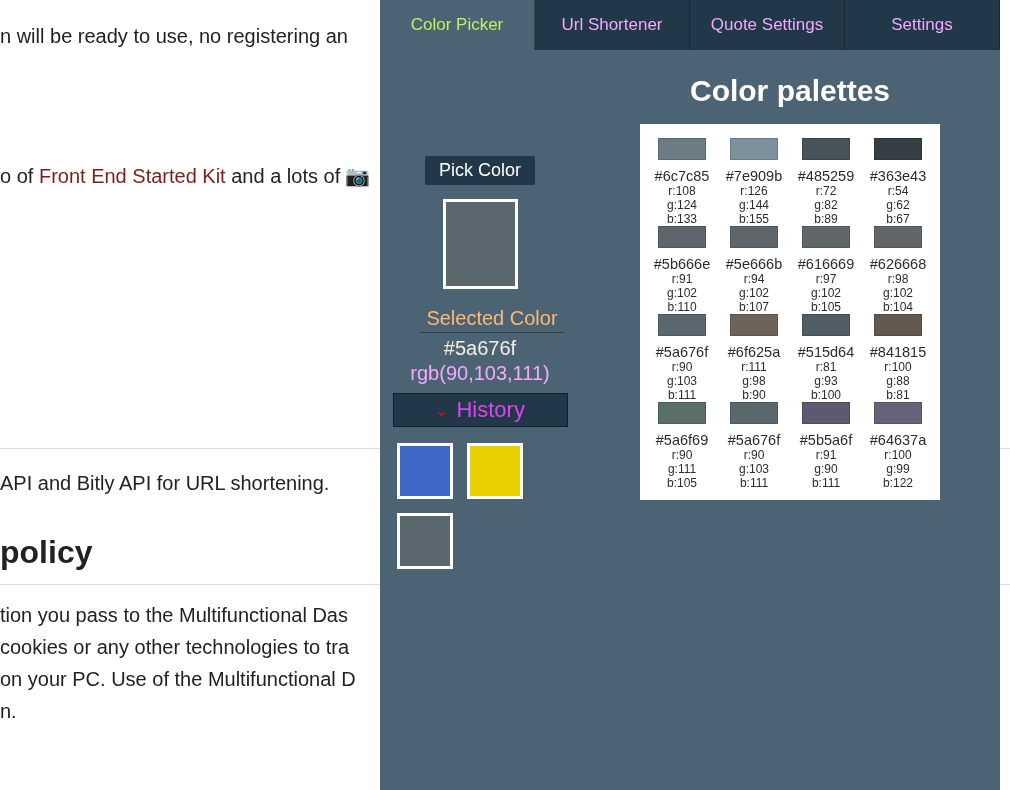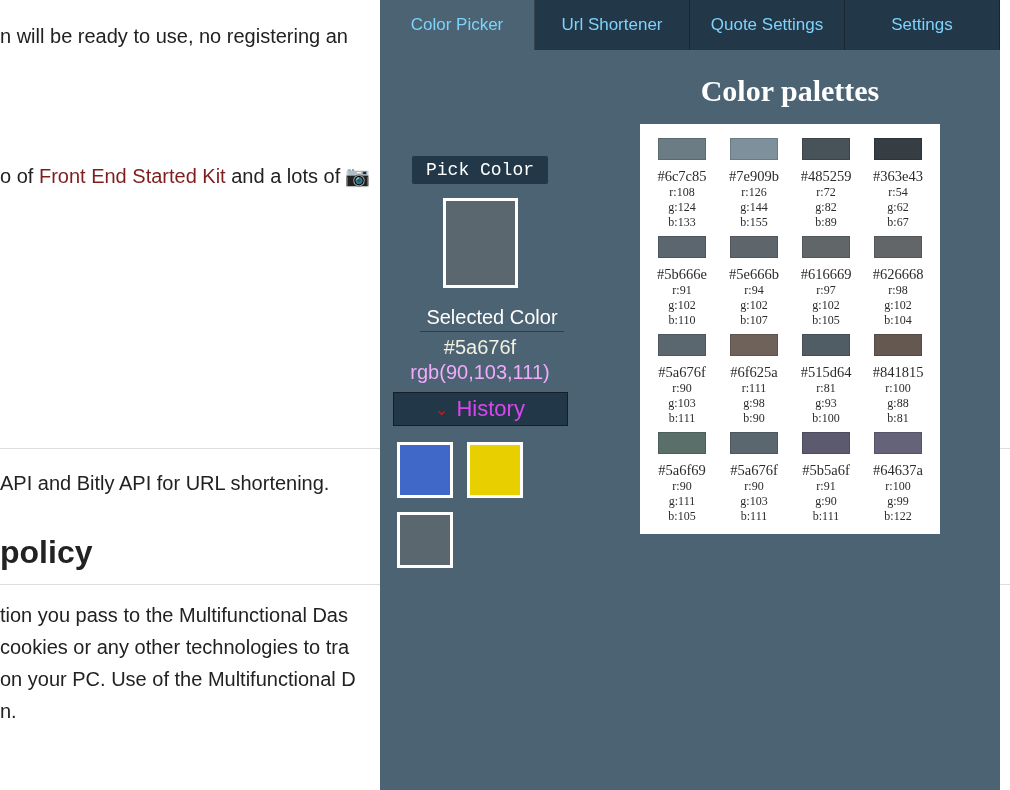--- a/index.html
+++ b/index.html
@@ -48,27 +48,27 @@
   display: flex;
   background: #223747;
   height: 50px;
 }
 .tab {
   flex: 1;
   display: flex;
   align-items: center;
   justify-content: center;
   font-size: 17px;
-  color: #7dd3fc;
+  color: #f0abfc;
   cursor: pointer;
   border-right: 1px solid rgba(0,0,0,0.3);
 }
 .tab.active {
   background: #4b6373;
-  color: #7dd3fc;
+  color: #bef264;
 }
 .panel-body {
   flex: 1;
   display: flex;
   flex-direction: row;
 }
 .left-col {
   width: 200px;
   padding: 12px 10px;
   display: flex;
@@ -76,31 +76,30 @@
   align-items: center;
 }
 .pick-btn {
   background: #223747;
   color: #fff;
   font-size: 18px;
   padding: 4px 14px;
   margin-top: 94px;
   border-radius: 2px;
   cursor: pointer;
-  font-family: Liberation Mono, monospace;
 }
 .picked-swatch {
   width: 75px;
   height: 90px;
   border: 3px solid #fff;
   margin-top: 14px;
 }
 .selected-label {
   margin-top: 18px;
-  color: #ffffff;
+  color: #fdba74;
   font-size: 20px;
   border-bottom: 1px solid #2a4050;
   padding: 0 6px 2px 6px;
   margin-left: 24px;
 }
 .selected-hex {
   margin-top: 4px;
   color: #f2f0e0;
   font-size: 20px;
 }
@@ -143,35 +142,34 @@
   height: 56px;
   border: 3px solid #fff;
   cursor: pointer;
 }
 .right-col {
   flex: 1;
   display: flex;
   flex-direction: column;
   align-items: center;
   padding: 24px 10px 0 10px;
-  font-family: Liberation Serif, serif;
 }
 .palettes-title {
   font-size: 30px;
   font-weight: 600;
   color: #fff;
   margin-bottom: 16px;
 }
 .palettes-grid {
   background: #fff;
   width: 300px;
   padding: 14px 8px 10px 8px;
   display: grid;
   grid-template-columns: repeat(4, 1fr);
-  gap: 6px 4px;
+  gap: 0 4px;
   color: #2b2b2b;
   overflow: hidden;
 }
 .cell {
   display: flex;
   flex-direction: column;
   align-items: center;
 }
 .cell .chip {
   width: 48px;

